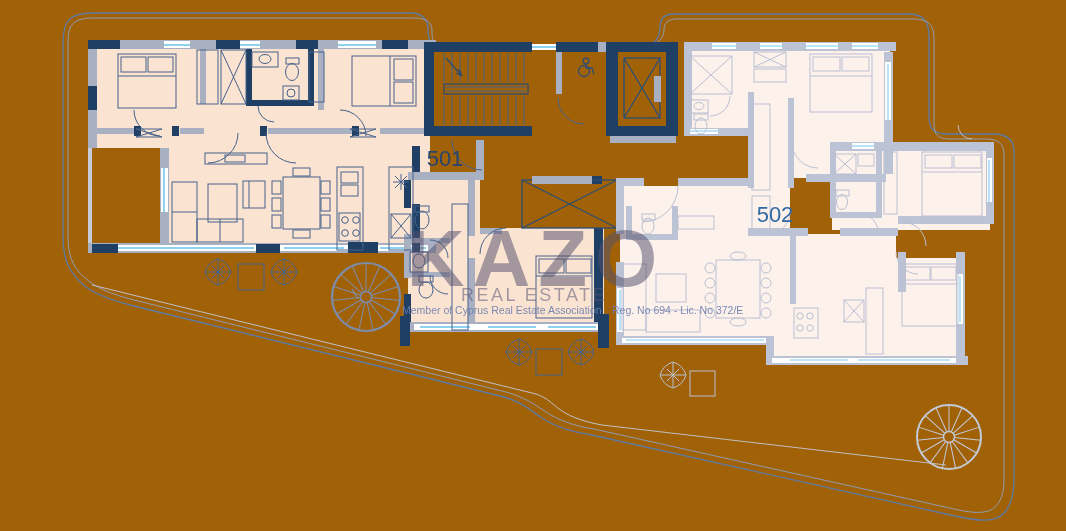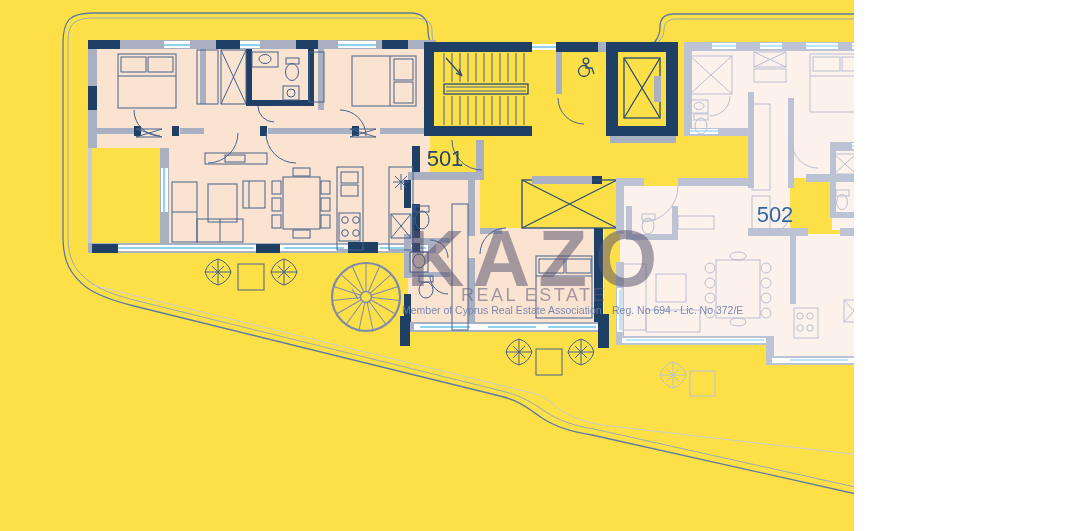--- a/index.html
+++ b/index.html
@@ -1,16 +1,16 @@
 <!DOCTYPE html>
 <html><head>
 <meta charset="utf-8">
 <style>
   html,body{margin:0;padding:0;background:#ffffff;}
-  .stage{position:relative;width:854px;height:531px;background:#fde047;overflow:hidden;
+  .stage{position:relative;width:1066px;height:531px;background:#a16207;overflow:hidden;
          font-family:"Liberation Sans", sans-serif;}
   svg{position:absolute;left:0;top:0;}
   
   .wg{fill:#a9b0c2;}           
   .wn{fill:#1f4064;}           
   .wl{fill:#bcc3d4;}           
   .wp{fill:#c6ccd9;}           
   .wht{fill:#ffffff;}
   .f501{fill:#fae3d1;}
   .f502{fill:#fdf1ec;}

